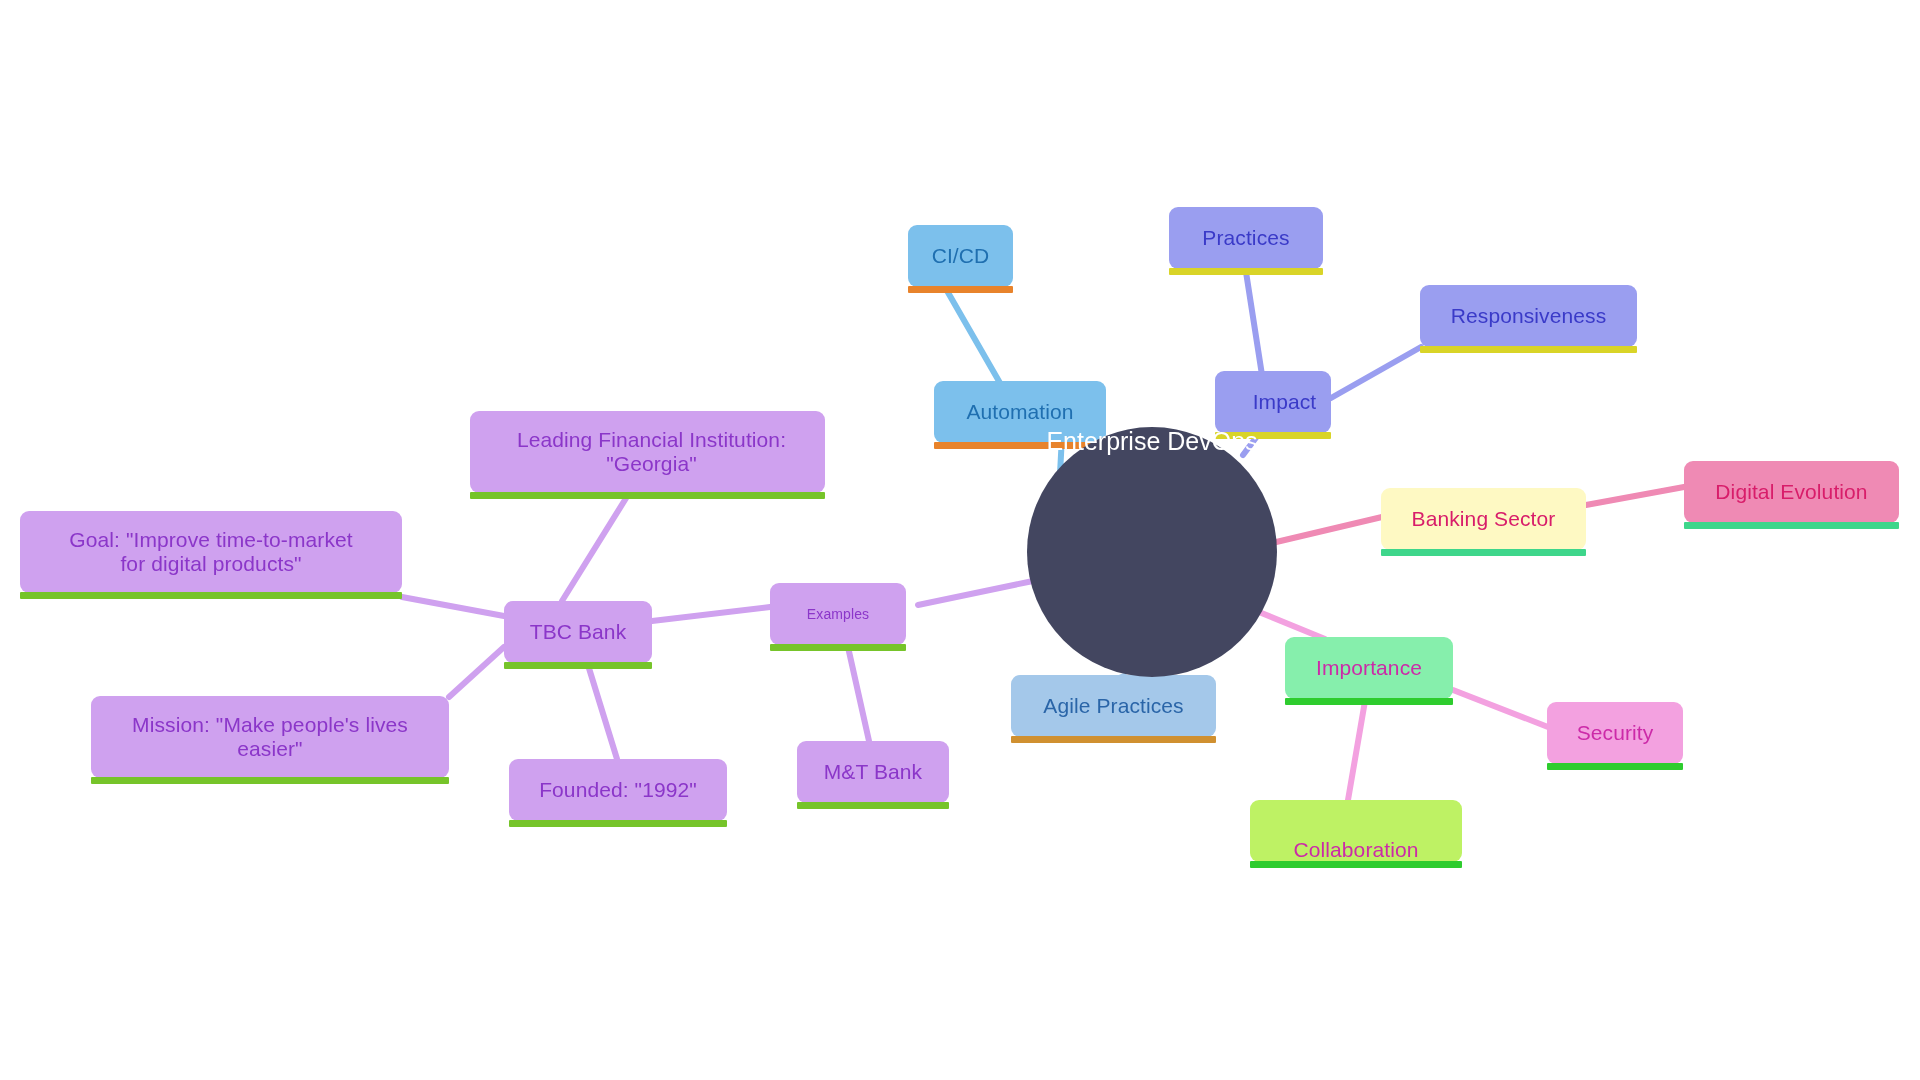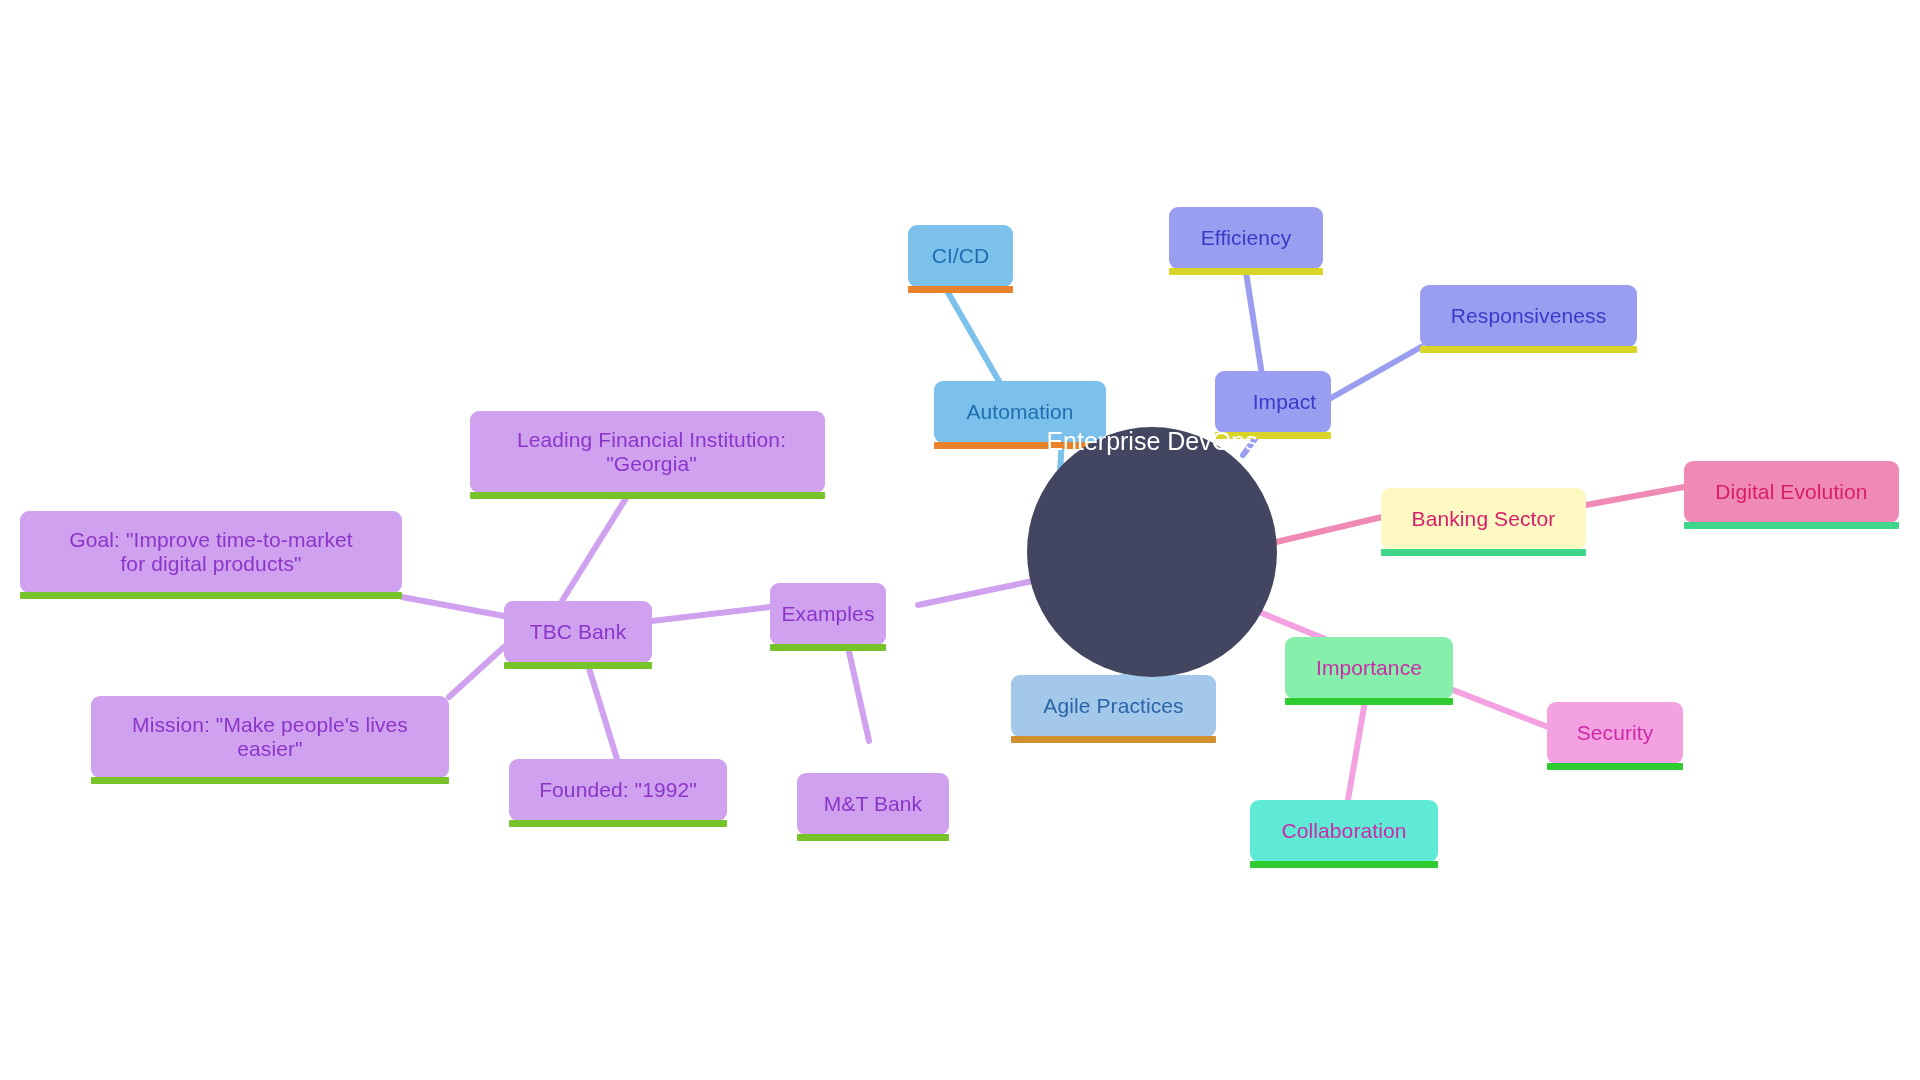--- a/index.html
+++ b/index.html
@@ -88,30 +88,30 @@
       <line x1="770" y1="607" x2="652" y2="621" stroke="#cfa1ef" stroke-width="6" stroke-linecap="round"></line>
       <line x1="588" y1="665" x2="617" y2="759" stroke="#cfa1ef" stroke-width="6" stroke-linecap="round"></line>
       <line x1="562" y1="601" x2="628" y2="495" stroke="#cfa1ef" stroke-width="6" stroke-linecap="round"></line>
       <line x1="504" y1="616" x2="402" y2="597" stroke="#cfa1ef" stroke-width="6" stroke-linecap="round"></line>
       <line x1="504" y1="647" x2="449" y2="697" stroke="#cfa1ef" stroke-width="6" stroke-linecap="round"></line>
     </svg>
   <div id="node-layer">
       <div class="node" style="left: 908px; top: 225px; width: 105px; height: 62px; background: rgb(124, 192, 236); color: rgb(31, 111, 176); font-size: 21px;"><span>CI/CD</span><span class="underline" style="background: rgb(232, 131, 43);"></span></div>
       <div class="node" style="left: 934px; top: 381px; width: 172px; height: 62px; background: rgb(124, 192, 236); color: rgb(31, 111, 176); font-size: 21px;"><span>Automation</span><span class="underline" style="background: rgb(232, 131, 43);"></span></div>
       <div class="node" style="left: 1011px; top: 675px; width: 205px; height: 62px; background: rgb(164, 200, 234); color: rgb(42, 101, 168); font-size: 21px;"><span>Agile Practices</span><span class="underline" style="background: rgb(208, 144, 48);"></span></div>
-      <div class="node" style="left: 1169px; top: 207px; width: 154px; height: 62px; background: rgb(154, 158, 240); color: rgb(58, 58, 200); font-size: 21px;"><span>Efficiency</span><span class="underline" style="background: rgb(217, 212, 40);"></span></div>
+      <div class="node" style="left: 1169px; top: 207px; width: 154px; height: 62px; background: rgb(154, 158, 240); color: rgb(58, 58, 200); font-size: 21px;"><span>Practices</span><span class="underline" style="background: rgb(217, 212, 40);"></span></div>
       <div class="node" style="left: 1215px; top: 371px; width: 116px; height: 62px; background: rgb(154, 158, 240); color: rgb(58, 58, 200); font-size: 21px; padding-left: 23px;"><span>Impact</span><span class="underline" style="background: rgb(217, 212, 40);"></span></div>
       <div class="node" style="left: 1420px; top: 285px; width: 217px; height: 62px; background: rgb(154, 158, 240); color: rgb(58, 58, 200); font-size: 21px;"><span>Responsiveness</span><span class="underline" style="background: rgb(217, 212, 40);"></span></div>
       <div class="node" style="left: 1381px; top: 488px; width: 205px; height: 62px; background: #fef9c3; color: rgb(216, 29, 106); font-size: 21px;"><span>Banking Sector</span><span class="underline" style="background: rgb(62, 214, 139);"></span></div>
       <div class="node" style="left: 1684px; top: 461px; width: 215px; height: 62px; background: rgb(239, 138, 180); color: rgb(216, 29, 106); font-size: 21px;"><span>Digital Evolution</span><span class="underline" style="background: rgb(62, 214, 139);"></span></div>
       <div class="node" style="left: 1285px; top: 637px; width: 168px; height: 62px; background: #86efac; color: rgb(204, 42, 168); font-size: 21px;"><span>Importance</span><span class="underline" style="background: rgb(46, 204, 46);"></span></div>
       <div class="node" style="left: 1547px; top: 702px; width: 136px; height: 62px; background: rgb(243, 161, 224); color: rgb(204, 42, 168); font-size: 21px;"><span>Security</span><span class="underline" style="background: rgb(46, 204, 46);"></span></div>
-      <div class="node" style="left: 1250px; top: 800px; width: 188px; height: 62px; background: #5eead4; color: rgb(204, 42, 168); font-size: 21px;"><span>Collaboration</span><span class="underline" style="background: rgb(46, 204, 46);"></span></div>
-      <div class="node" style="left: 770px; top: 583px; width: 116px; height: 62px; background: rgb(207, 161, 239); color: rgb(139, 54, 201); font-size: 21px;"><span>Examples</span><span class="underline" style="background: rgb(118, 196, 42);"></span></div>
-      <div class="node" style="left: 797px; top: 741px; width: 152px; height: 62px; background: rgb(207, 161, 239); color: rgb(139, 54, 201); font-size: 21px; margin-top: 32px;"><span>M&amp;T Bank</span><span class="underline" style="background: rgb(118, 196, 42);"></span></div>
+      <div class="node" style="left: 1250px; top: 800px; width: 212px; height: 62px; background: #bef264; color: rgb(204, 42, 168); font-size: 21px; align-items: flex-end;"><span>Collaboration</span><span class="underline" style="background: rgb(46, 204, 46);"></span></div>
+      <div class="node" style="left: 770px; top: 583px; width: 136px; height: 62px; background: rgb(207, 161, 239); color: rgb(139, 54, 201); font-size: 14px;"><span>Examples</span><span class="underline" style="background: rgb(118, 196, 42);"></span></div>
+      <div class="node" style="left: 797px; top: 741px; width: 152px; height: 62px; background: rgb(207, 161, 239); color: rgb(139, 54, 201); font-size: 21px;"><span>M&amp;T Bank</span><span class="underline" style="background: rgb(118, 196, 42);"></span></div>
       <div class="node" style="left: 504px; top: 601px; width: 148px; height: 62px; background: rgb(207, 161, 239); color: rgb(139, 54, 201); font-size: 21px;"><span>TBC Bank</span><span class="underline" style="background: rgb(118, 196, 42);"></span></div>
       <div class="node" style="left: 509px; top: 759px; width: 218px; height: 62px; background: rgb(207, 161, 239); color: rgb(139, 54, 201); font-size: 21px;"><span>Founded: "1992"</span><span class="underline" style="background: rgb(118, 196, 42);"></span></div>
       <div class="node" style="left: 470px; top: 411px; width: 355px; height: 82px; background: rgb(207, 161, 239); color: rgb(139, 54, 201); font-size: 21px; padding-left: 8px;"><span>Leading Financial Institution:
 "Georgia"</span><span class="underline" style="background: rgb(118, 196, 42);"></span></div>
       <div class="node" style="left: 20px; top: 511px; width: 382px; height: 82px; background: rgb(207, 161, 239); color: rgb(139, 54, 201); font-size: 21px;"><span>Goal: "Improve time-to-market
 for digital products"</span><span class="underline" style="background: rgb(118, 196, 42);"></span></div>
       <div class="node" style="left: 91px; top: 696px; width: 358px; height: 82px; background: rgb(207, 161, 239); color: rgb(139, 54, 201); font-size: 21px;"><span>Mission: "Make people's lives
 easier"</span><span class="underline" style="background: rgb(118, 196, 42);"></span></div>
       <div class="root-node" style="left: 1027px; top: 427px; width: 250px; height: 250px; background: rgb(67, 70, 96); color: rgb(255, 255, 255); font-size: 25px;">
         <span>Enterprise DevOps</span>

